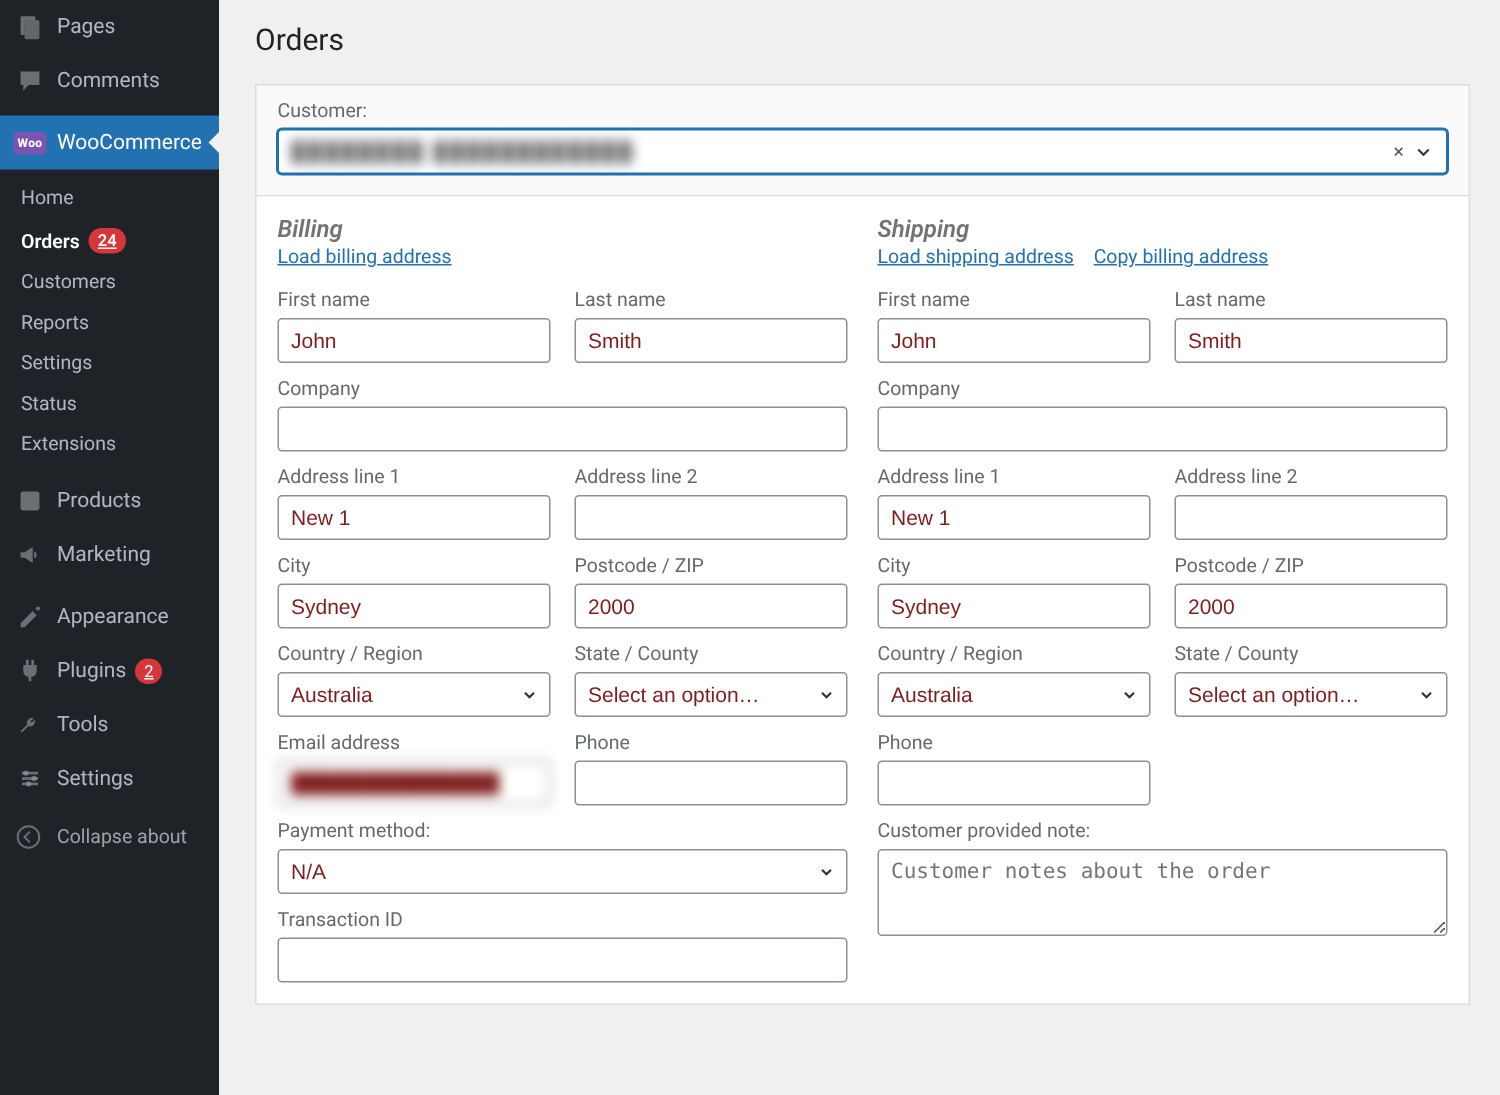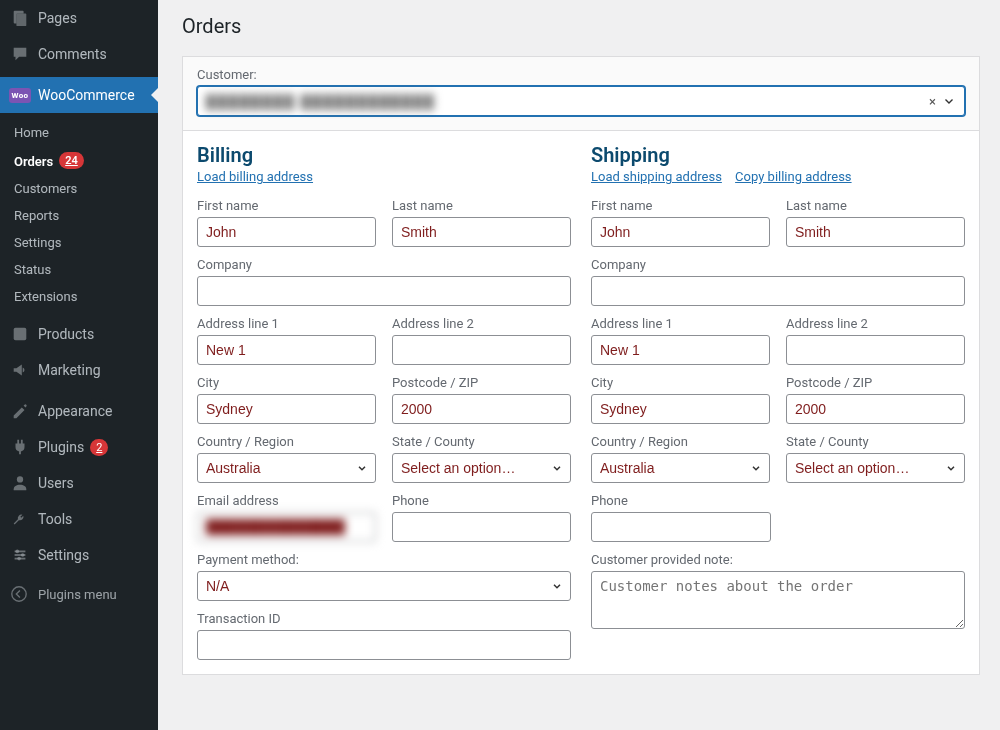--- a/index.html
+++ b/index.html
@@ -9,21 +9,21 @@
     font-size: 13px;
     color: #3c434a;
     width: 1000px;
     height: 730px;
     overflow: hidden;
     display: flex;
   }
 
   
   .sidebar {
-    width: 158px;
+    width: 146px;
     background: #1d2327;
     color: #f0f0f1;
     flex-shrink: 0;
     display: flex;
     flex-direction: column;
     height: 730px;
   }
   .menu-item {
     display: flex;
     align-items: center;
@@ -158,24 +158,25 @@
     display: flex;
     gap: 20px;
     background: #fff;
     border: 1px solid #dcdcde;
     border-top: none;
     padding: 12px 14px 14px 14px;
   }
   .col { flex: 1; min-width: 0; }
 
   .section-title {
-    font-size: 20px;
+    font-size: 16px;
     font-weight: 600;
-    color: #0c4a6e;
+    color: #737373;
     margin-bottom: 2px;
+    font-style: italic;
   }
   .link {
     color: #2271b1;
     text-decoration: underline;
     font-size: 13px;
     cursor: pointer;
   }
   .links-row { margin-bottom: 14px; }
   .links-row .link + .link { margin-left: 10px; }
 
@@ -313,29 +314,20 @@
   <div class="menu-item">
     <span class="icon">
       <svg width="18" height="18" viewBox="0 0 20 20" fill="currentColor">
           <path d="M7 2v4H5v4a5 5 0 0 0 4 4.9V18h2v-3.1A5 5 0 0 0 15 10V6h-2V2h-2v4H9V2H7z"></path>
         </svg>
     </span>
     <span>Plugins</span>
     <span class="badge">2</span>
   </div>
 
-  <div class="menu-item">
-    <span class="icon">
-      <svg width="18" height="18" viewBox="0 0 20 20" fill="currentColor">
-          <circle cx="10" cy="6" r="3.5"></circle>
-          <path d="M3 17c0-3.3 3.1-5 7-5s7 1.7 7 5v1H3v-1z"></path>
-        </svg>
-    </span>
-    <span>Users</span>
-  </div>
 
   <div class="menu-item">
     <span class="icon">
       <svg width="18" height="18" viewBox="0 0 20 20" fill="currentColor">
           <path d="M13.7 6.3a4 4 0 0 1-5 5L4 16l-1-1 4.7-4.7a4 4 0 0 1 5-5l-2.3 2.3 1 1 2.3-2.3z"></path>
         </svg>
     </span>
     <span>Tools</span>
   </div>
 
@@ -353,21 +345,21 @@
     <span>Settings</span>
   </div>
 
   <div class="collapse">
     <span class="icon">
       <svg width="18" height="18" viewBox="0 0 20 20" fill="currentColor">
           <circle cx="10" cy="10" r="8" fill="none" stroke="currentColor" stroke-width="1.5"></circle>
           <path d="M11 6l-4 4 4 4" fill="none" stroke="currentColor" stroke-width="1.5"></path>
         </svg>
     </span>
-    <span>Plugins menu</span>
+    <span>Collapse about</span>
   </div>
 
 </div>
 
 <div class="main">
 
   <h1 class="page-title">Orders</h1>
 
   <div class="panel-top">
     <span class="label">Customer:</span>

